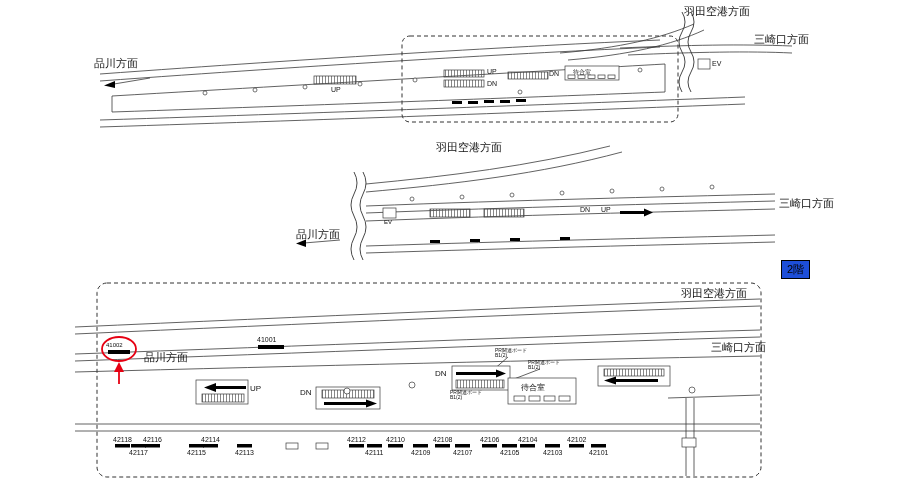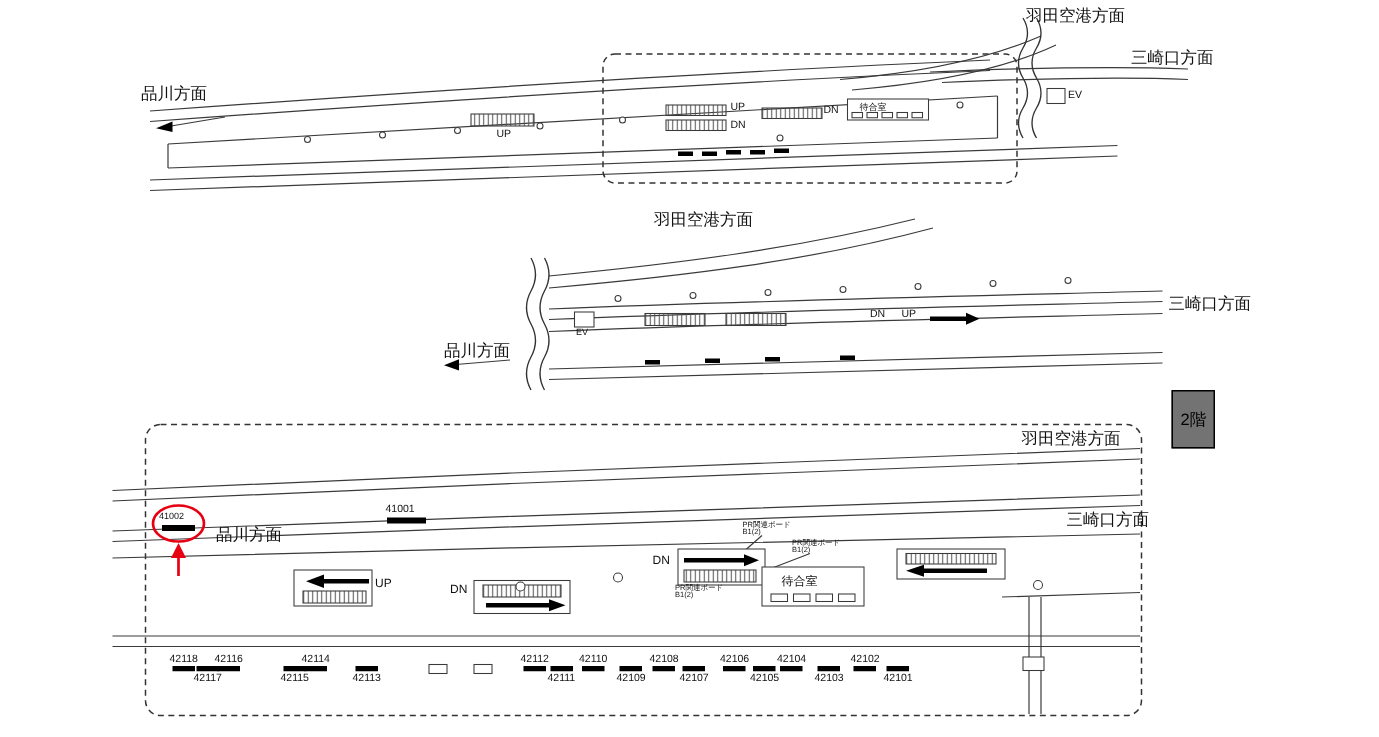--- a/index.html
+++ b/index.html
@@ -3,21 +3,21 @@
 <meta charset="utf-8">
 <style>
   *{box-sizing:border-box}
   html,body{margin:0;padding:0}
   body{width:919px;height:491px;background:#fff;position:relative;overflow:hidden;
        font-family:"Liberation Sans","DejaVu Sans",sans-serif}
   #stage{position:absolute;inset:0}
   svg.linework{position:absolute;left:0;top:0}
   .lbl{position:absolute;line-height:1.05;color:#111;white-space:nowrap}
   .pre{white-space:pre}
-  .badge{position:absolute;border:1.3px solid #000;padding:11px 5px;background:#737373;color:#000}
+  .badge{position:absolute;border:1.3px solid #000;padding:1px 5px;background:#1d4ed8;color:#000}
 </style>
 </head>
 <body>
 
 <div id="stage">
 
 <svg class="linework" width="919" height="491" viewBox="0 0 919 491">
   <defs>
     <pattern id="hatch" width="3" height="10" patternUnits="userSpaceOnUse">
       <path d="M1.5,0 V10" stroke="#555" stroke-width="0.7"></path>

